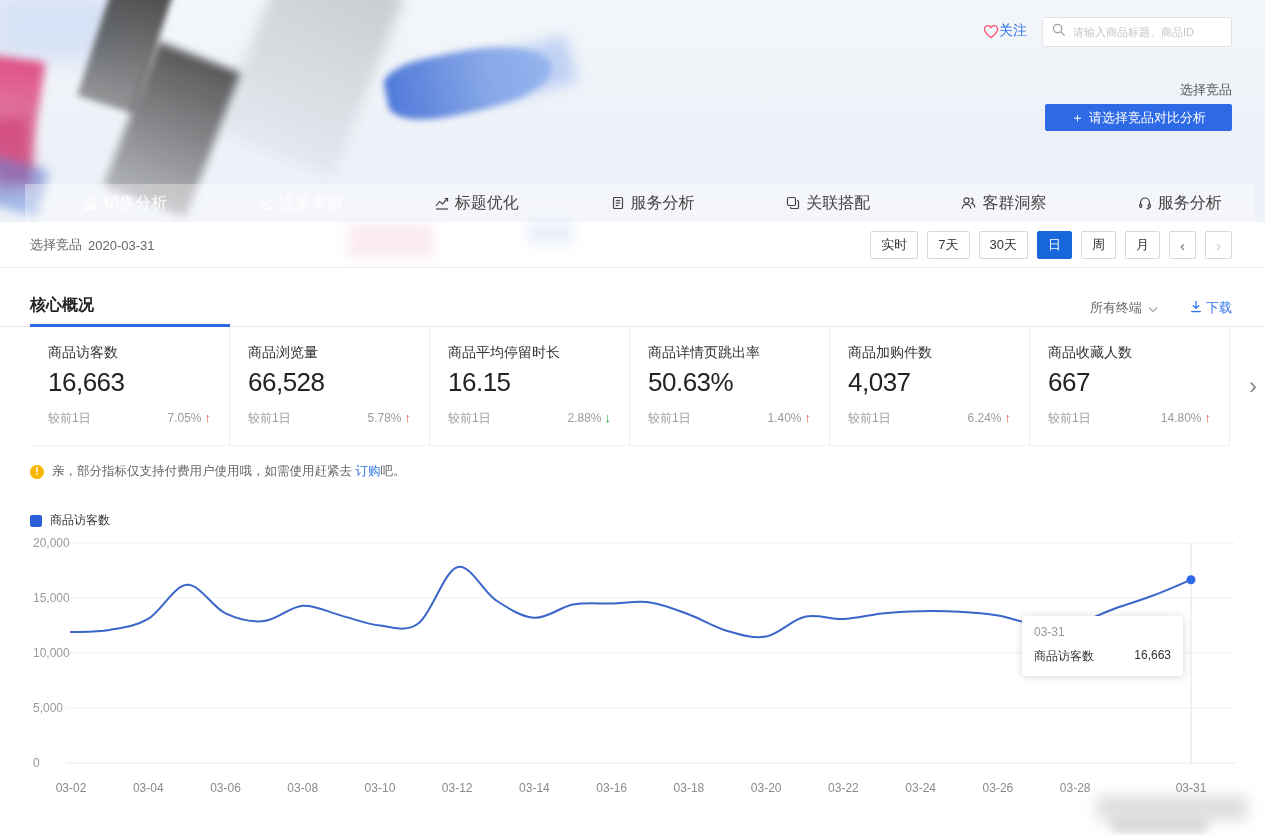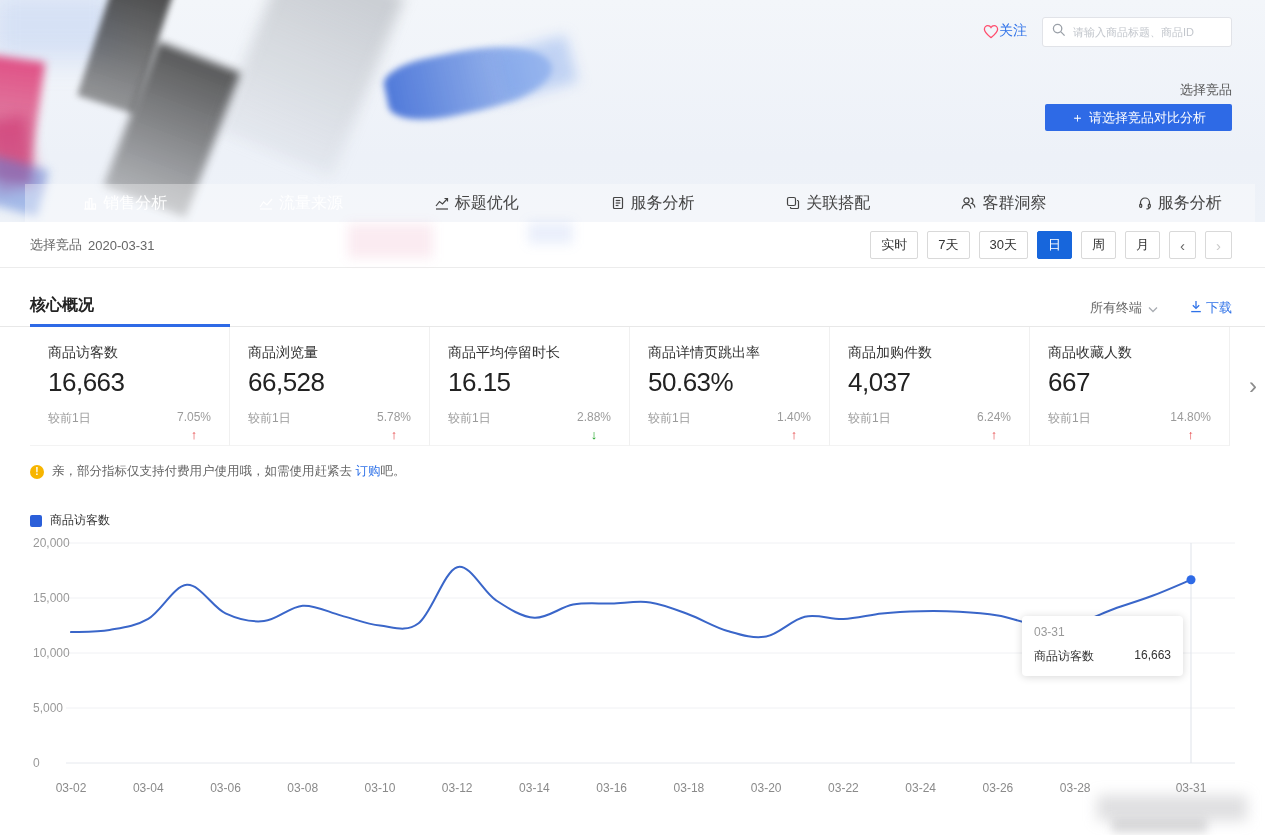--- a/index.html
+++ b/index.html
@@ -76,21 +76,21 @@
   .section-divider { position:absolute; left:0; top:326px; width:100%; height:1px; background:#e8e8e8; }
   .card-indicator { position:absolute; left:30px; top:324px; width:200px; height:3px; background:#2e6ae6; z-index:2; }
 
   .cards { position:absolute; left:30px; top:327px; width:1200px; display:flex; }
   .metric-card { width:200px; height:119px; border-right:1px solid #f0f0f0; border-bottom:1px solid #f3f3f3;
                  padding:17px 18px 0 18px; cursor:pointer; background:#fff; }
   .metric-card .m-title { font-size:14px; color:#333; }
   .metric-card .m-value { font-size:26px; color:#222; font-weight:500; margin-top:5px; letter-spacing:-0.5px; }
   .metric-card .m-foot { margin-top:12px; display:flex; justify-content:space-between; align-items:flex-start;
                          font-size:12px; color:#9b9b9b; }
-  .m-change { display:flex; align-items:center; gap:3px;flex-direction:column; }
+  .m-change { display:flex; align-items:center; gap:3px; }
   .m-arrow { font-size:13px; font-weight:bold; }
   .up { color:#e4393c; } .down { color:#13a01c; }
   .cards-next { position:absolute; right:8px; top:374px; font-size:24px; color:#8c8c8c; cursor:pointer;
                 line-height:1; user-select:none; }
 
   
   .notice { position:absolute; left:30px; top:463px; display:flex; align-items:center; gap:8px;
             font-size:12.5px; color:#666; }
   .notice-dot { width:14px; height:14px; border-radius:50%; background:#f7b500; color:#fff; font-size:10px;
                 font-weight:bold; display:flex; align-items:center; justify-content:center; }

